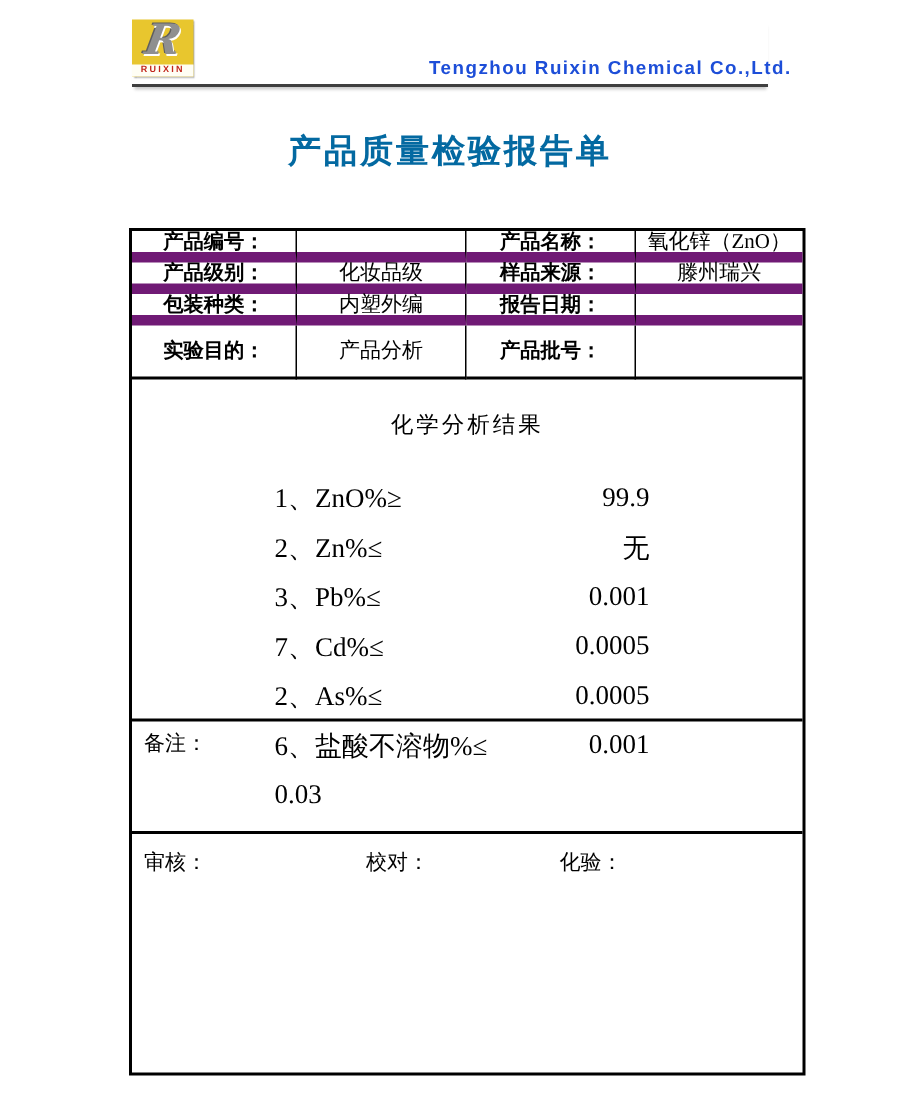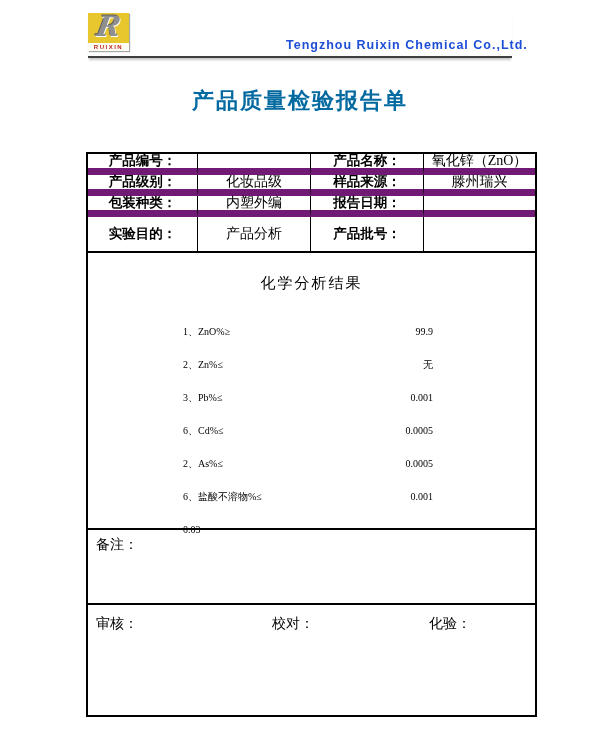--- a/index.html
+++ b/index.html
@@ -70,39 +70,39 @@
     border-bottom:7px solid #701a75;
     font-size:14px; white-space:nowrap;
   }
   .cell.vline { border-right:1px solid #000; }
   .cell.lastrow { border-bottom:2px solid #000; height:36px;font-family:Liberation Serif, serif; }
   .cell.label {
     font-family:"Liberation Sans","DejaVu Sans",sans-serif;
     font-weight:bold; font-size:13.5px;
   }
 
-  .analysis { box-sizing:border-box; height:277px; border-bottom:2px solid #000; }
+  .analysis { box-sizing:border-box; height:228px; border-bottom:2px solid #000; }
   .analysis-title {
     padding-top:21px; text-align:center;
     font-size:15px; letter-spacing:2px;
   }
   .analysis-items { margin-top:22px; }
   .analysis-item {
     height:33px; display:flex; align-items:center; justify-content:space-between;
-    padding:0 102px 0 95px; font-size:10px; white-space:nowrap;
+    padding:0 102px 0 95px; font-size:18px; white-space:nowrap;
   }
 
   .remarks {
     box-sizing:border-box; height:75px; border-bottom:2px solid #000;
     padding:6px 0 0 8px; font-size:14px;
   }
   .signoff {
     box-sizing:border-box; height:66px;
     display:grid; grid-template-columns:148px 129px 1fr;
-    padding:10px 0 0 8px; font-size:14px;gap:28px;
+    padding:10px 0 0 8px; font-size:14px;
   }
 </style>
 </head>
 <body>
 
 <div class="page">
 
   <div class="header">
     <div class="logo">
       <span class="logo-r">R</span>
@@ -147,21 +147,21 @@
         </div>
         <div class="analysis-item">
           <span>2、Zn%≤</span>
           <span>无</span>
         </div>
         <div class="analysis-item">
           <span>3、Pb%≤</span>
           <span>0.001</span>
         </div>
         <div class="analysis-item">
-          <span>6、Cd%≤</span>
+          <span>7、Cd%≤</span>
           <span>0.0005</span>
         </div>
         <div class="analysis-item">
           <span>2、As%≤</span>
           <span>0.0005</span>
         </div>
         <div class="analysis-item">
           <span>6、盐酸不溶物%≤</span>
           <span>0.001</span>
         </div>

